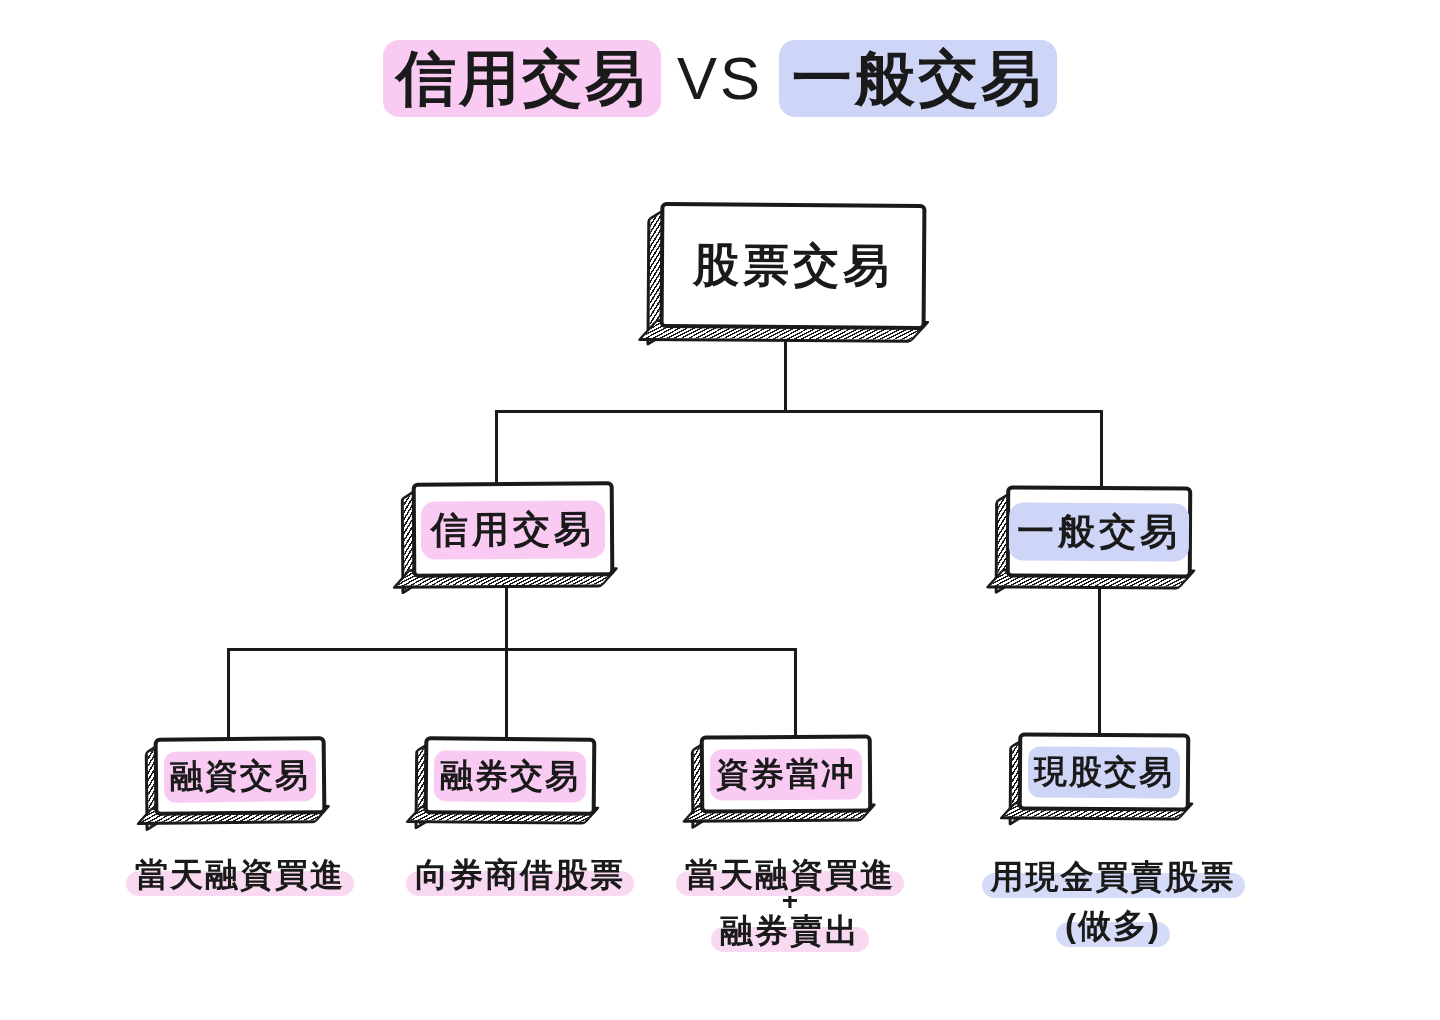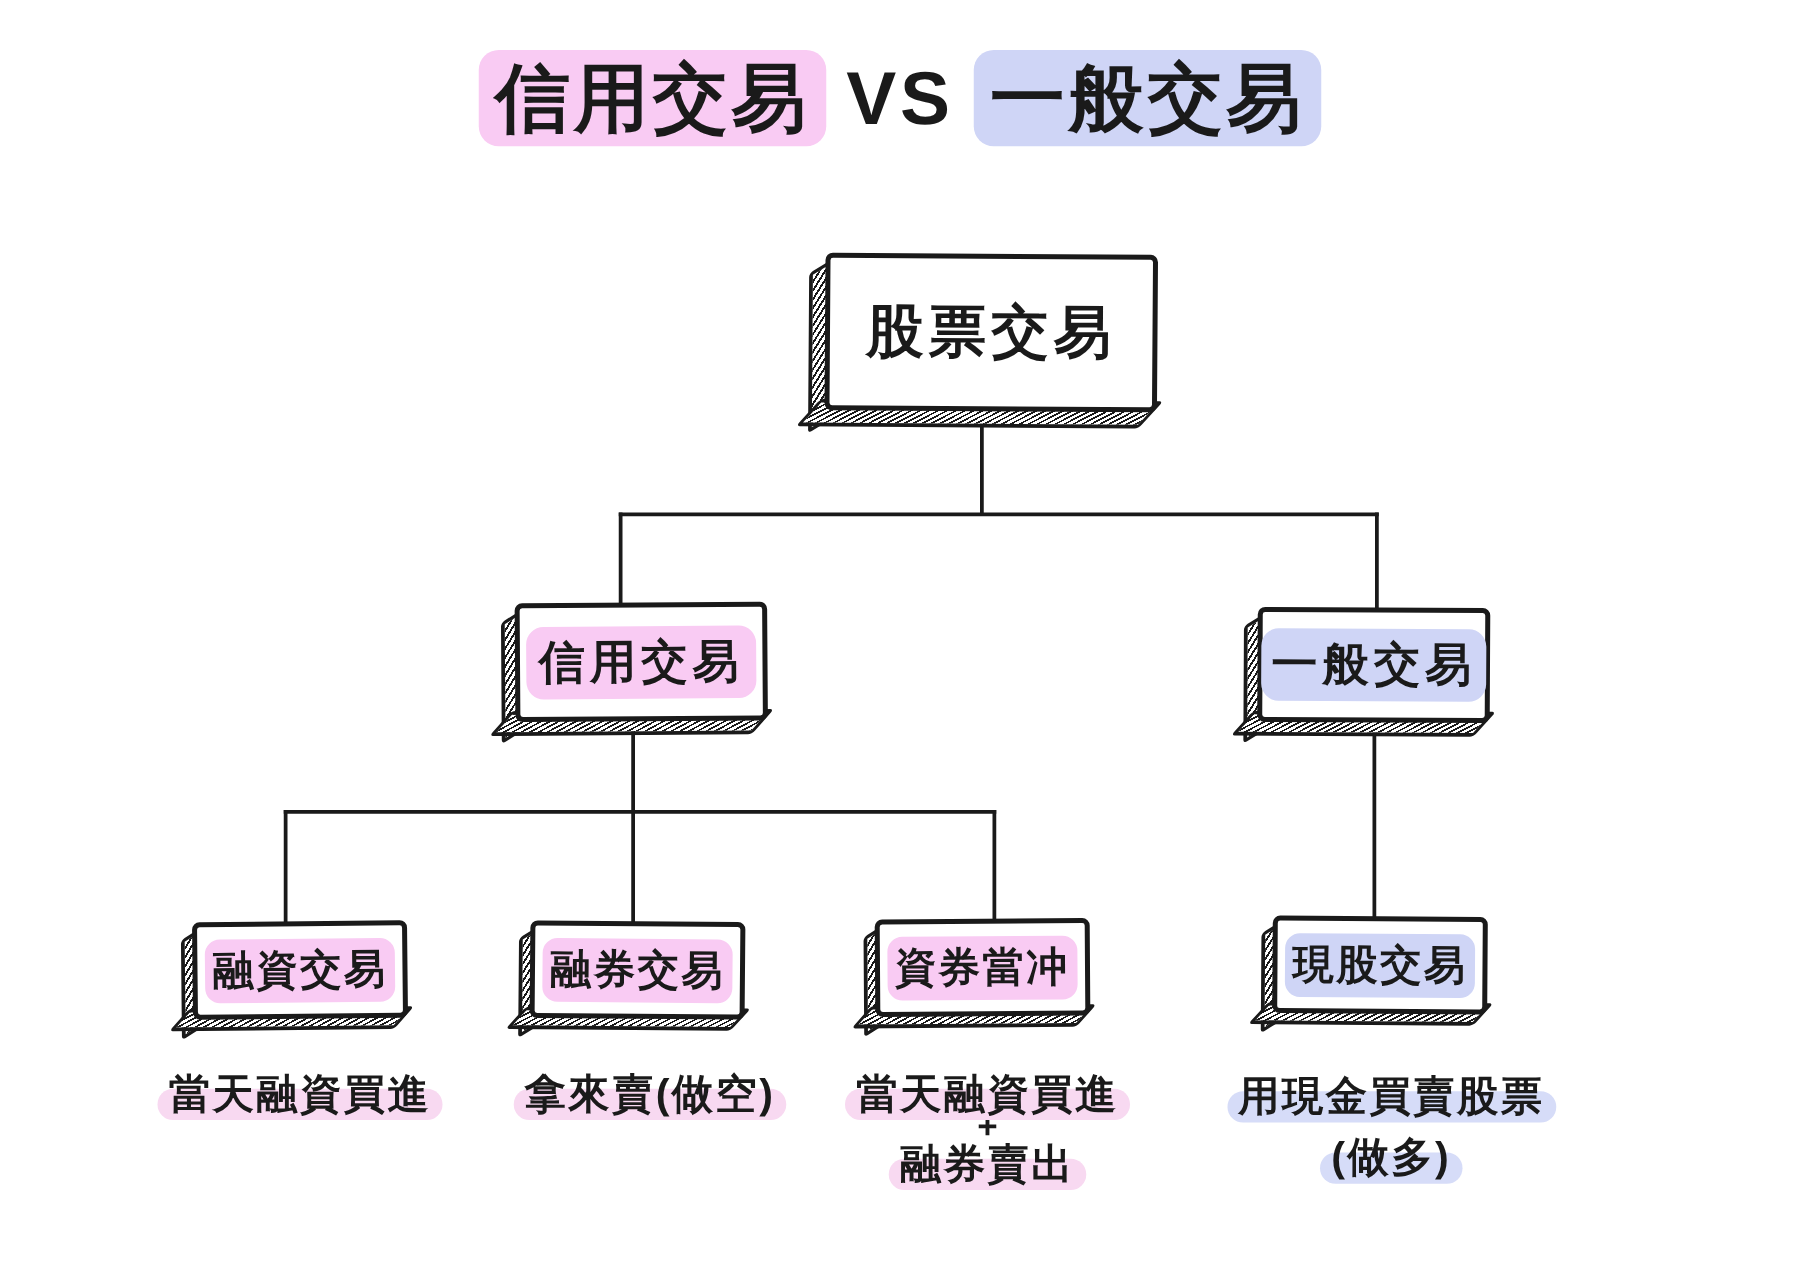--- a/index.html
+++ b/index.html
@@ -14,21 +14,21 @@
     position:relative;width:1440px;height:1020px;background:#ffffff;overflow:hidden;
     font-family:"Liberation Sans","DejaVu Sans",sans-serif;color:var(--ink);
   }
 
   
   .title{position:absolute;top:44px;left:0;width:100%;text-align:center;
     font-size:60px;font-weight:800;letter-spacing:3px;line-height:1.15;}
   .hl{border-radius:16px;padding:5px 13px;}
   .hl.pink{background:var(--pink);}
   .hl.lav{background:var(--lav);}
-  .vs{margin:0 16px;font-weight:700;}
+  .vs{margin:0 16px;font-weight:400;}
 
   
   .line{position:absolute;background:var(--ink);}
   .line.v{width:3px;}
   .line.h{height:3px;}
 
   
   .box{position:absolute;}
   .panel{position:absolute;inset:0;background:#fff;border:4px solid var(--ink);
     border-radius:6px;display:flex;align-items:center;justify-content:center;z-index:2;}
@@ -125,21 +125,21 @@
   </div>
 
   <div class="desc" style="left:55px;top:850px;width:370px">
     <div>
       <span class="dtxt"><i class="band pinkS"></i><span class="tx">當天融資買進</span></span>
     </div>
   </div>
 
   <div class="desc" style="left:350px;top:850px;width:340px">
     <div>
-      <span class="dtxt"><i class="band pinkS"></i><span class="tx">拿來賣(做空)</span></span>
+      <span class="dtxt"><i class="band pinkS"></i><span class="tx">向券商借股票</span></span>
     </div>
   </div>
 
   <div class="desc" style="left:953px;top:852px;width:320px">
     <div>
       <span class="dtxt"><i class="band lavS"></i><span class="tx">用現金買賣股票</span></span>
     </div>
     <div>
       <span class="dtxt"><i class="band lavS"></i><span class="tx">(做多)</span></span>
     </div>

